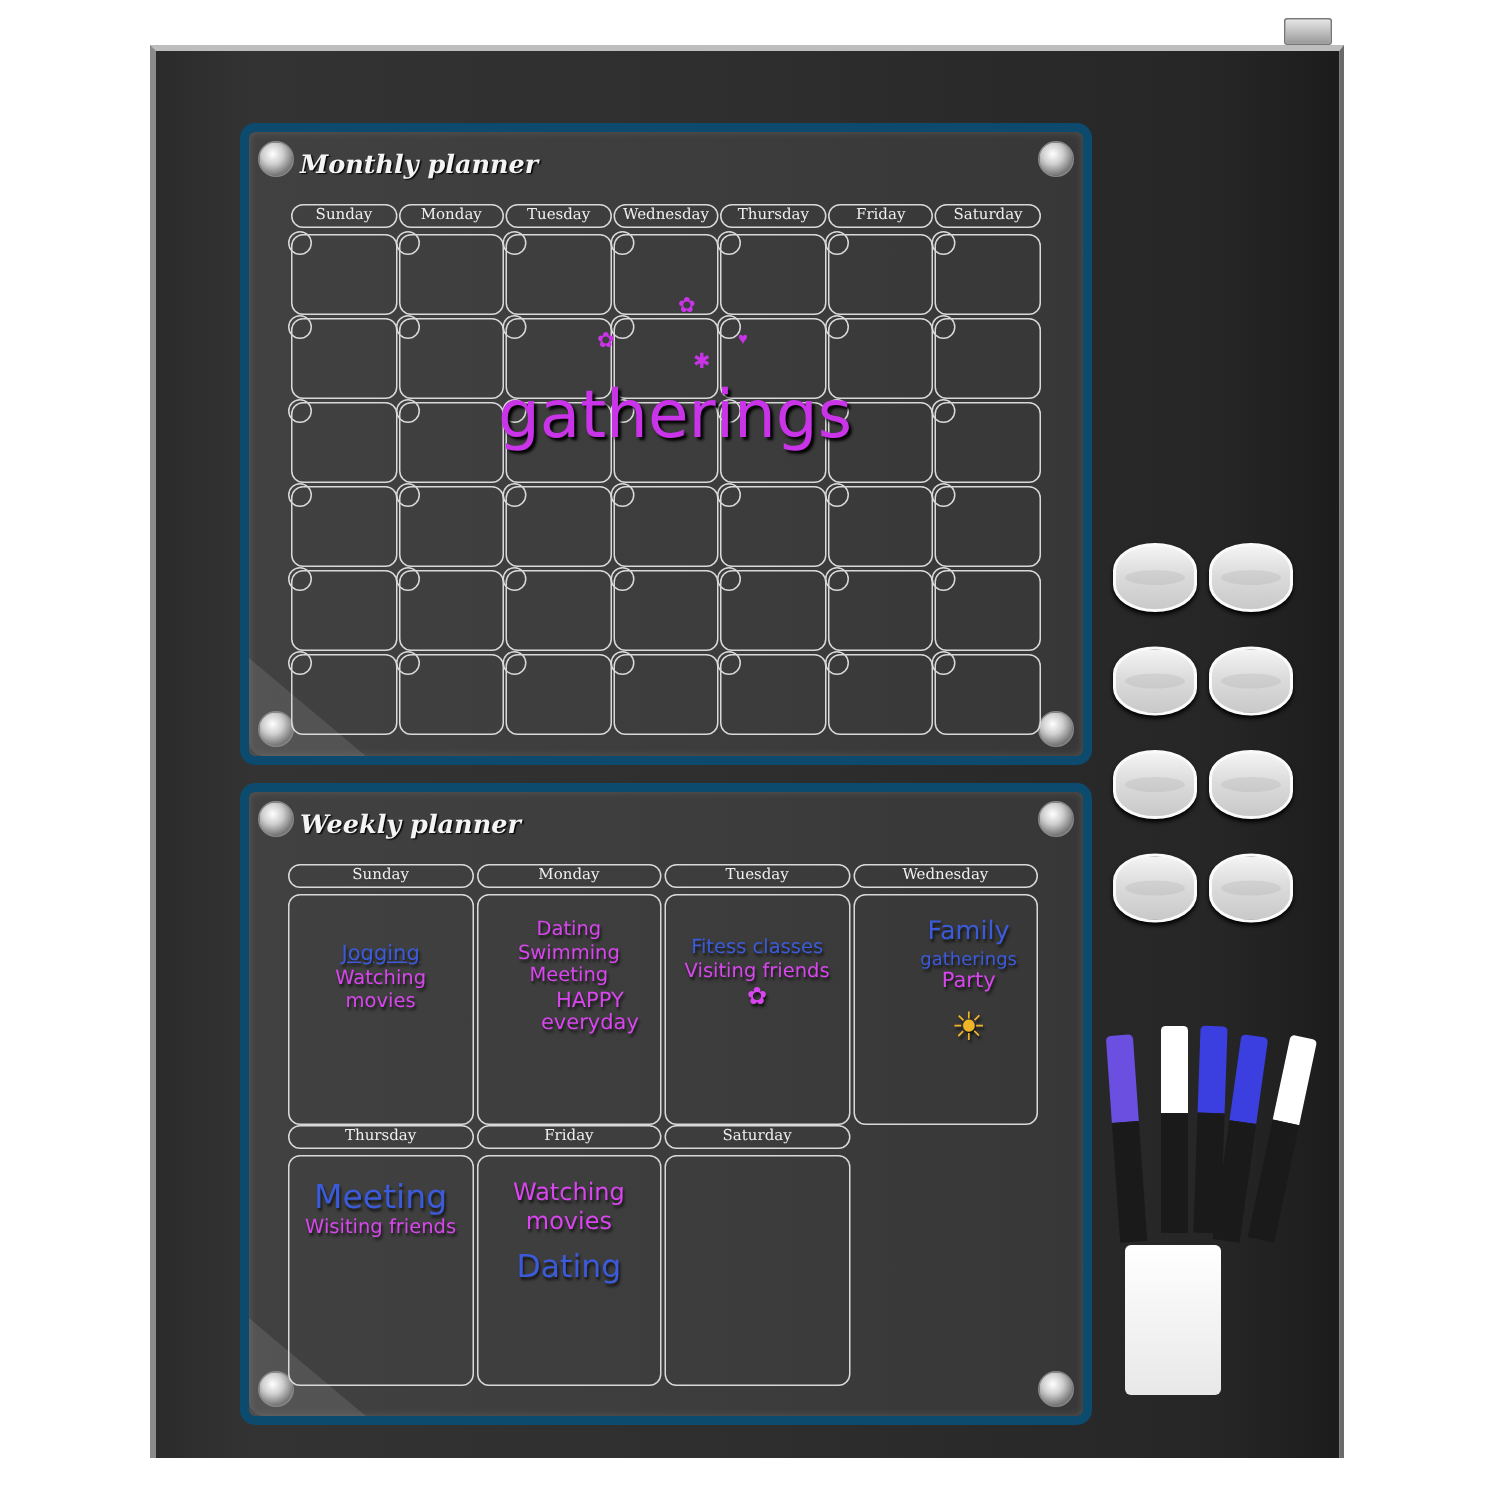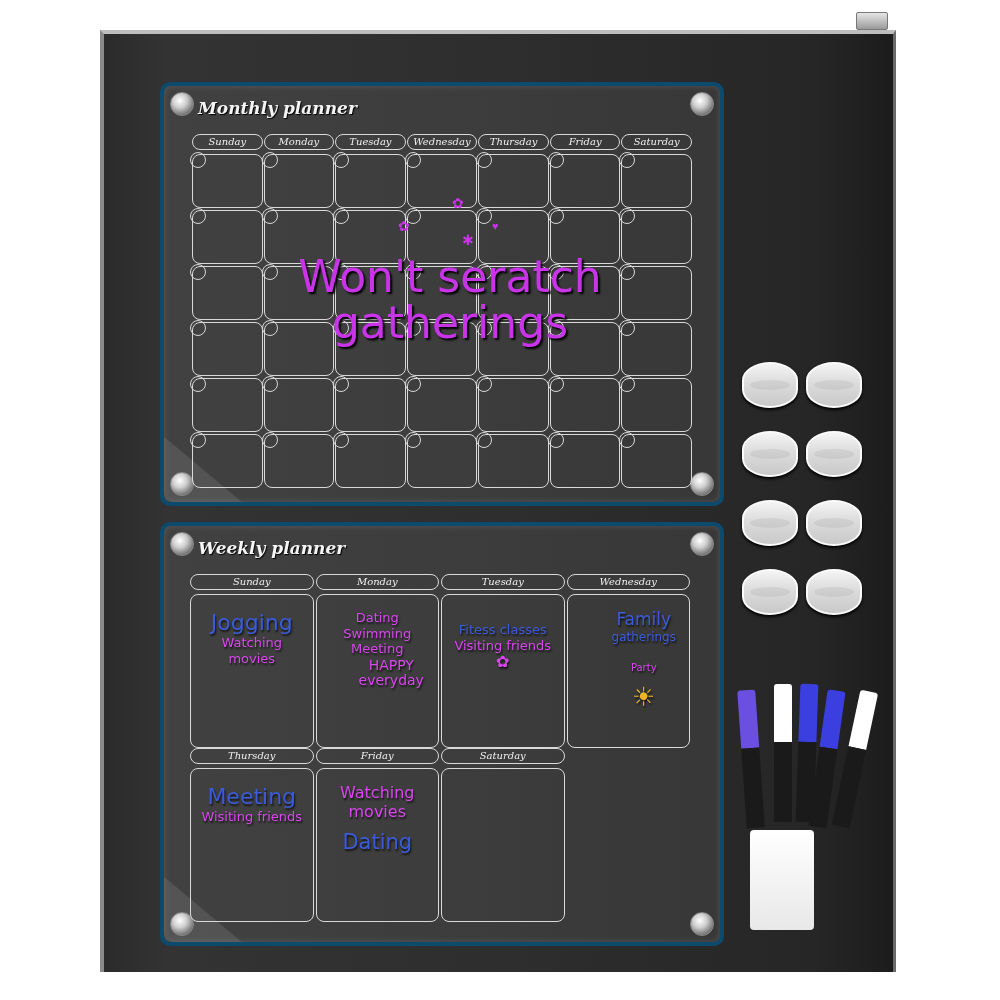--- a/index.html
+++ b/index.html
@@ -3,34 +3,34 @@
 <meta charset="utf-8">
 <style>
   html, body { margin: 0; padding: 0; }
   body { width: 1000px; height: 1000px; background: #ffffff; position: relative; overflow: hidden; font-family: "Liberation Sans", sans-serif; }
 
   .fridge { position: absolute; left: 100px; top: 30px; width: 796px; height: 942px;
     background: linear-gradient(90deg, #2b2b2b 0%, #333 8%, #2e2e2e 50%, #262626 90%, #1c1c1c 100%);
     border-left: 4px solid #8a8a8a; border-right: 3px solid #6a6a6a; border-top: 4px solid #bdbdbd; box-sizing: border-box; }
   .hinge { position: absolute; left: 856px; top: 12px; width: 30px; height: 16px; background: linear-gradient(#e6e6e6,#9a9a9a); border: 1px solid #777; border-radius: 2px; }
 
-  .board { position: absolute; border: 4px solid #0c4a6e; border-radius: 10px; background: rgba(255,255,255,0.07); box-shadow: 0 0 6px rgba(255,255,255,0.15) inset; }
+  .board { position: absolute; border: 6px solid #0c4a6e; border-radius: 10px; background: rgba(255,255,255,0.07); box-shadow: 0 0 6px rgba(255,255,255,0.15) inset; }
   .board-monthly { left: 160px; top: 82px; width: 556px; height: 416px; }
   .board-weekly { left: 160px; top: 522px; width: 556px; height: 416px; }
   .glare { position: absolute; left: 0; top: 0; right: 0; bottom: 0; overflow: hidden; border-radius: 10px; pointer-events: none; }
   .glare::before { content: ""; position: absolute; left: -120px; top: 60%; width: 520px; height: 900px; background: rgba(255,255,255,0.10); transform: rotate(40deg); transform-origin: 0 0; }
 
   .screw { position: absolute; width: 22px; height: 22px; border-radius: 50%;
     background: radial-gradient(circle at 40% 35%, #ffffff 0%, #cfcfcf 35%, #7d7d7d 70%, #4a4a4a 100%); border: 1px solid #888; }
 
   .title { position: absolute; left: 34px; top: 12px; color: #f4f4f4; font-family: "DejaVu Serif", serif; font-style: italic; font-weight: bold; font-size: 17px; text-shadow: 1px 1px 1px #000; }
 
   .grid { position: absolute; display: grid; }
   .m-grid { left: 28px; top: 48px; width: 500px; grid-template-columns: repeat(7, 1fr); column-gap: 1px; }
-  .day-head { border: 1.5px solid #d9d9d9; border-radius: 10px; height: 14px; color: #f0f0f0; font-family: "DejaVu Serif", serif; font-style: italic; font-size: 10px; text-align: center; line-height: 14px; margin-bottom: 2px; }
+  .day-head { border: 1.5px solid #d9d9d9; border-radius: 10px; height: 14px; color: #f0f0f0; font-family: "DejaVu Serif", serif; font-size: 10px; text-align: center; line-height: 14px; margin-bottom: 2px; }
   .m-cell { border: 1.5px solid #d9d9d9; border-radius: 8px; height: 52px; margin-top: 2px; position: relative; }
   .m-cell::before { content: ""; position: absolute; left: -3px; top: -3px; width: 14px; height: 14px; border: 1.5px solid #d9d9d9; border-radius: 50%; }
 
   .w-grid { left: 26px; top: 48px; width: 500px; grid-template-columns: repeat(4, 1fr); column-gap: 2px; }
   .w-cell { border: 1.5px solid #d9d9d9; border-radius: 8px; height: 154px; margin-top: 2px; position: relative; text-align: center; }
 
   .marker { font-family: "DejaVu Sans", sans-serif; text-shadow: 1px 2px 2px rgba(0,0,0,0.7); line-height: 1.05; }
   .pink { color: #d946ef; }
   .blue { color: #3b5bdb; }
   .yellow { color: #f0b429; }
@@ -111,56 +111,55 @@
       <div class="m-cell"></div>
       <div class="m-cell"></div>
     </div>
 </div>
 
 <div class="doodle" style="left:452px;top:195px">✿</div>
 <div class="doodle" style="left:398px;top:218px">✿</div>
 <div class="doodle" style="left:462px;top:232px">✱</div>
 <div class="doodle" style="left:492px;top:220px;font-size:11px">♥</div>
 <div class="headline">
-  <div>Won't seratch</div>
   <div>gatherings</div>
 </div>
 
 <div class="board board-weekly">
   <div class="glare"></div>
   <div class="screw" style="left:6px;top:6px"></div>
   <div class="screw" style="right:6px;top:6px"></div>
   <div class="screw" style="left:6px;bottom:6px"></div>
   <div class="screw" style="right:6px;bottom:6px"></div>
   <div class="title">Weekly planner</div>
   <div class="grid w-grid" id="w-grid">
       <div class="day-head">Sunday</div>
       <div class="day-head">Monday</div>
       <div class="day-head">Tuesday</div>
       <div class="day-head">Wednesday</div>
       <div class="w-cell" style="padding-top: 14px; box-sizing: border-box;">
-        <div class="marker blue" style="font-size: 22px; margin-top: 2px;">Jogging</div>
+        <div class="marker blue" style="font-size: 14px; margin-top: 18px; text-decoration: underline;">Jogging</div>
         <div class="marker pink" style="font-size: 13px; margin-top: 2px;">Watching</div>
         <div class="marker pink" style="font-size: 13px; margin-top: 2px;">movies</div>
       </div>
       <div class="w-cell" style="padding-top: 14px; box-sizing: border-box;">
         <div class="marker pink" style="font-size: 13px; margin-top: 2px;">Dating</div>
         <div class="marker pink" style="font-size: 13px; margin-top: 2px;">Swimming</div>
         <div class="marker pink" style="font-size: 13px; margin-top: 2px;">Meeting</div>
         <div class="marker pink" style="font-size: 14px; margin-top: 2px; padding-left: 28px;">HAPPY everyday</div>
       </div>
       <div class="w-cell" style="padding-top: 14px; box-sizing: border-box;">
         <div class="marker blue" style="font-size: 13px; margin-top: 14px;">Fitess classes</div>
         <div class="marker pink" style="font-size: 13px; margin-top: 2px;">Visiting friends</div>
         <div class="marker pink" style="font-size: 16px; margin-top: 2px;">✿</div>
       </div>
       <div class="w-cell" style="padding-top: 14px; box-sizing: border-box; padding-left: 31px;">
         <div class="marker blue" style="font-size: 17px; margin-top: 2px;">Family</div>
         <div class="marker blue" style="font-size: 12px; margin-top: 2px;">gatherings</div>
-        <div class="marker pink" style="font-size: 10px; margin-top: 20px;">Party</div>
+        <div class="marker pink" style="font-size: 14px; margin-top: 2px;">Party</div>
         <div class="marker yellow" style="font-size: 26px; margin-top: 10px;">☀</div>
       </div>
       <div class="day-head">Thursday</div>
       <div class="day-head">Friday</div>
       <div class="day-head">Saturday</div>
       <div class="day-head" style="visibility: hidden;"></div>
       <div class="w-cell" style="padding-top: 14px; box-sizing: border-box;">
         <div class="marker blue" style="font-size: 22px; margin-top: 2px;">Meeting</div>
         <div class="marker pink" style="font-size: 13px; margin-top: 2px;">Wisiting friends</div>
       </div>

